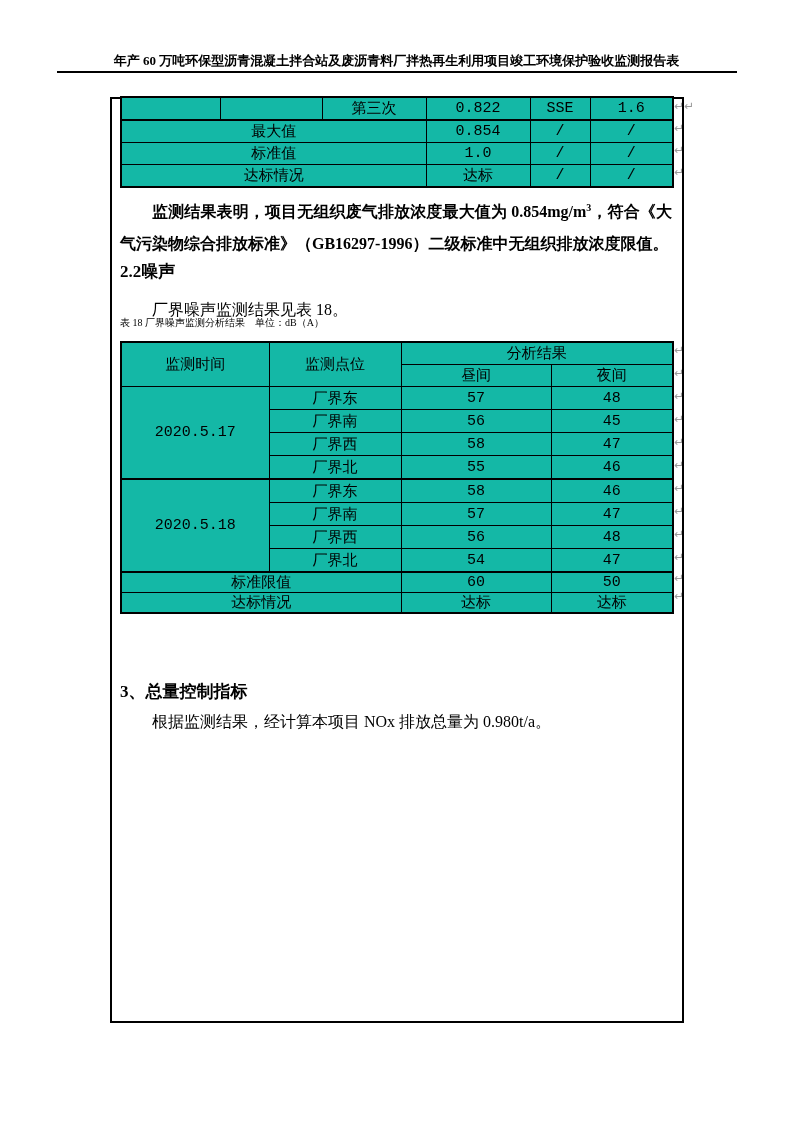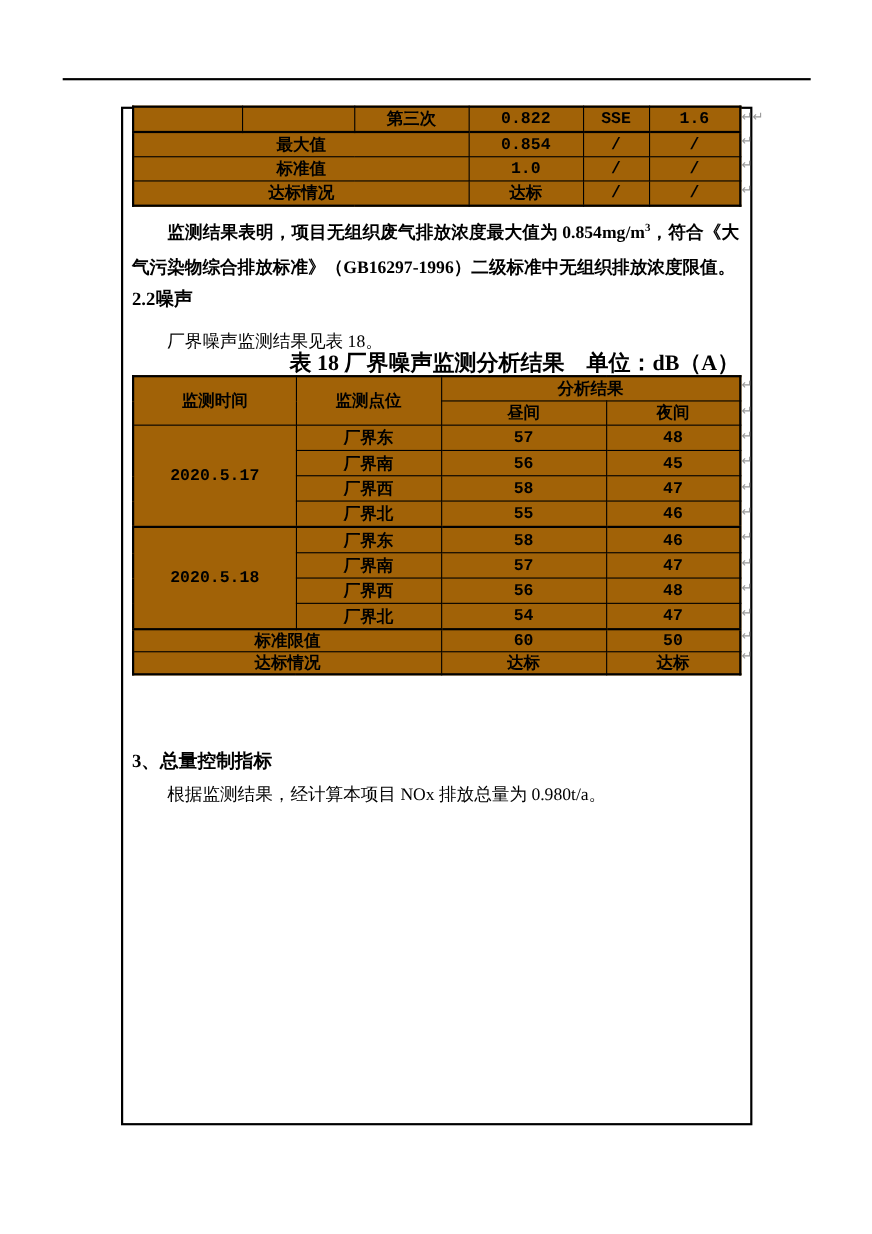--- a/index.html
+++ b/index.html
@@ -7,21 +7,21 @@
     position:relative;width:793px;height:1122px;background:#ffffff;overflow:hidden;
     font-family:"Liberation Serif","DejaVu Serif",serif;color:#000;
   }
   .header-title{
     position:absolute;top:52px;left:0;width:100%;text-align:center;
     font-weight:bold;font-size:13px;white-space:nowrap;
   }
   .header-rule{position:absolute;top:71px;left:57px;width:680px;height:0;border-top:2px solid #000;}
   .outer-box{position:absolute;left:110px;top:97px;width:574px;height:926px;border:2px solid #000;box-sizing:border-box;background:#fff;}
 
-  table{border-collapse:collapse;table-layout:fixed;position:absolute;background:#a16207;font-weight:bold;}
+  table{border-collapse:collapse;table-layout:fixed;position:absolute;background:#14b8a6;}
   td{border:1px solid #000;text-align:center;vertical-align:middle;padding:0;overflow:hidden;}
 
   .gas-table{left:120px;top:96px;width:552px;border:2px solid #000;}
   .gas-table td{height:21px;font-size:15px;}
   .gas-table tr.sep td{border-top-width:2px;}
 
   .noise-table{left:120px;top:341px;width:552px;border:2px solid #000;}
   .noise-table td{font-size:15px;}
   .noise-table .hrow td{height:21px;}
   .noise-table .drow td{height:22px;margin-top:23px;}
@@ -35,34 +35,35 @@
   .p-noise{top:608px;text-indent:32px;}
   .sup{font-size:10px;vertical-align:super;}
   .u{border-bottom:1px solid #777;}
 
   .h2{position:absolute;left:120px;margin:0;font-size:17px;font-weight:bold;font-family:"Liberation Serif","DejaVu Serif",serif;}
   .h-noise{top:260px;}
   .h-total{top:680px;text-align:center;}
   .p-single{position:absolute;left:152px;font-size:16px;}
   .p-intro{top:300px;}
   .p-total{top:712px;}
-  .caption{position:absolute;left:120px;top:316px;width:552px;text-align:right;font-weight:bold;font-size:20px;}
+  .caption{position:absolute;left:120px;top:316px;width:552px;text-align:left;font-weight:normal;font-size:10px;}
 
   .page-number{position:absolute;top:1038px;left:0;width:100%;text-align:center;font-size:13px;}
 
   .mark{
     position:absolute;color:#9a9a9a;font-size:12px;line-height:12px;
     font-family:"DejaVu Sans",sans-serif;pointer-events:none;
   }
 </style>
 </head>
 <body>
 
 <div class="page">
 
+  <div class="header-title">年产 60 万吨环保型沥青混凝土拌合站及废沥青料厂拌热再生利用项目竣工环境保护验收监测报告表</div>
   <div class="header-rule"></div>
 
   <div class="outer-box"></div>
 
   <table class="gas-table">
     <colgroup>
         <col style="width:99px">
         <col style="width:102px">
         <col style="width:104px">
         <col style="width:104px">

